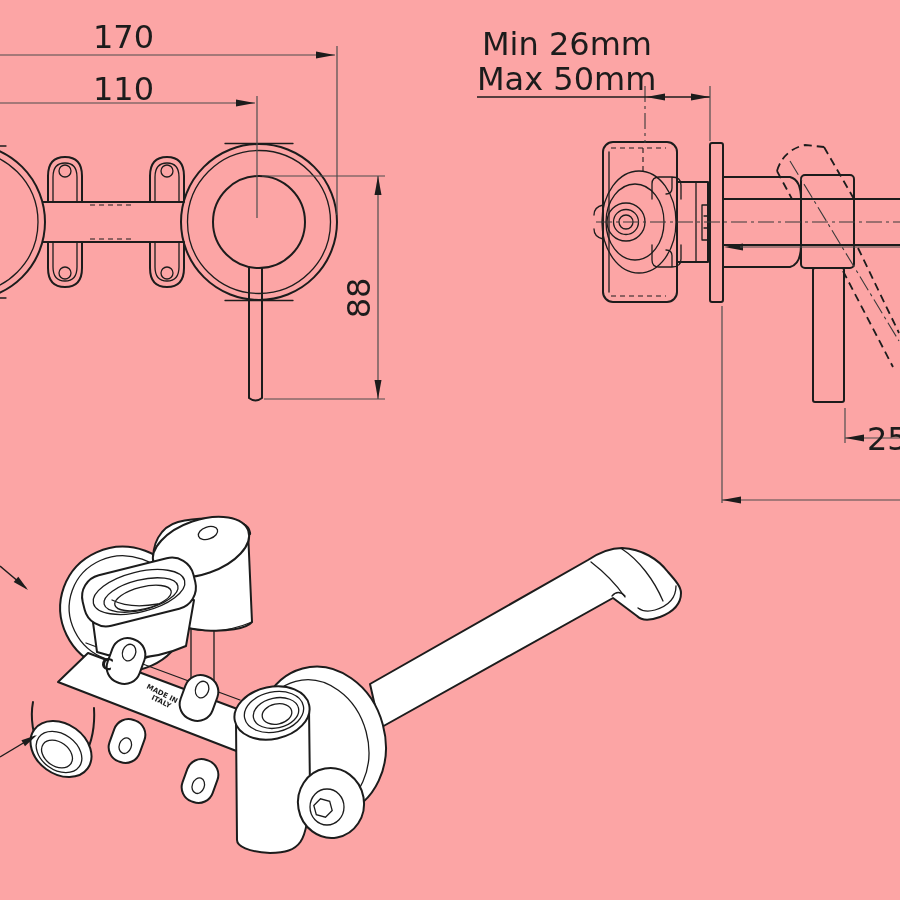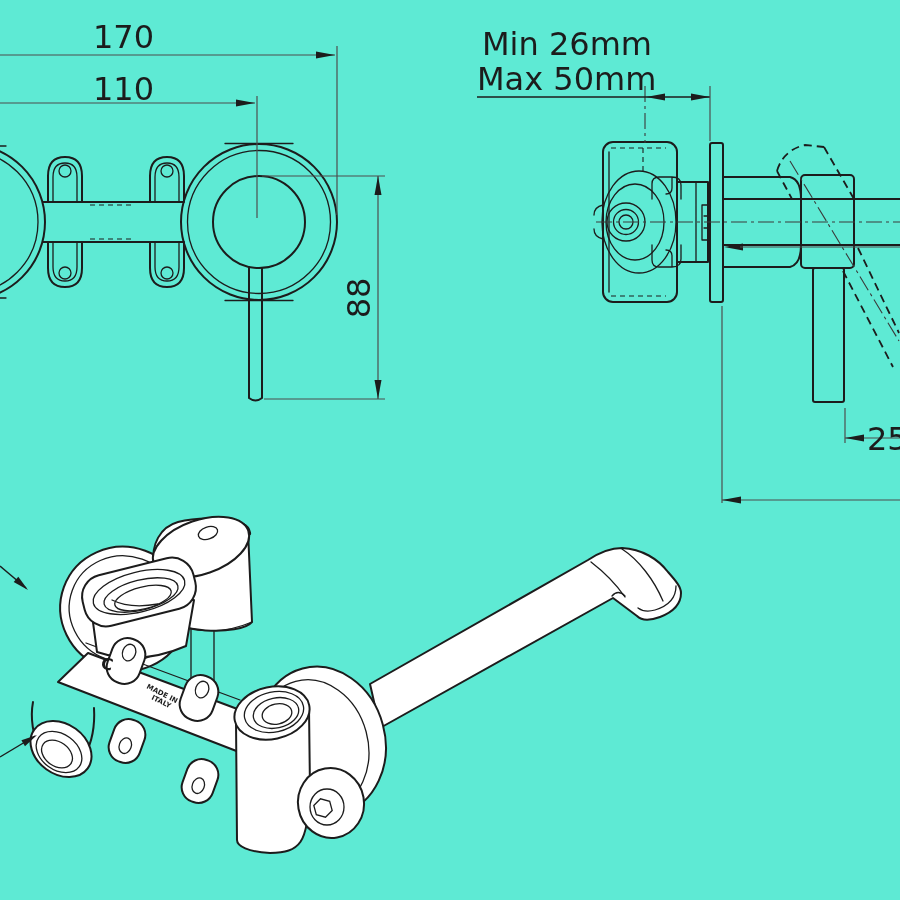--- a/index.html
+++ b/index.html
@@ -1,16 +1,16 @@
 <!DOCTYPE html>
 <html><head>
 <meta charset="utf-8">
 <style>
   html,body{margin:0;padding:0;background:#ffffff;}
-  .stage{width:900px;height:900px;position:relative;background:#5eead4;overflow:hidden;}
+  .stage{width:900px;height:900px;position:relative;background:#fca5a5;overflow:hidden;}
   svg{position:absolute;top:0;left:0;}
   svg text{font-family:"DejaVu Sans","Liberation Sans",sans-serif;fill:#1c1c1c;}
   .dimtext{font-size:32px;letter-spacing:0px;}
   .stamp{font-weight:bold;}
   .outline{stroke:#1c1c1c;stroke-width:2;fill:none;stroke-linecap:round;stroke-linejoin:round;}
   .outline-fill{stroke:#1c1c1c;stroke-width:2;fill:#ffffff;stroke-linejoin:round;}
   .inner{stroke:#1c1c1c;stroke-width:1.3;fill:none;stroke-linecap:round;}
   .dim{stroke:#4d4d4d;stroke-width:1.2;fill:none;}
   .dimdark{stroke:#1c1c1c;stroke-width:1.4;fill:none;}
   .arrow{fill:#1c1c1c;stroke:none;}

